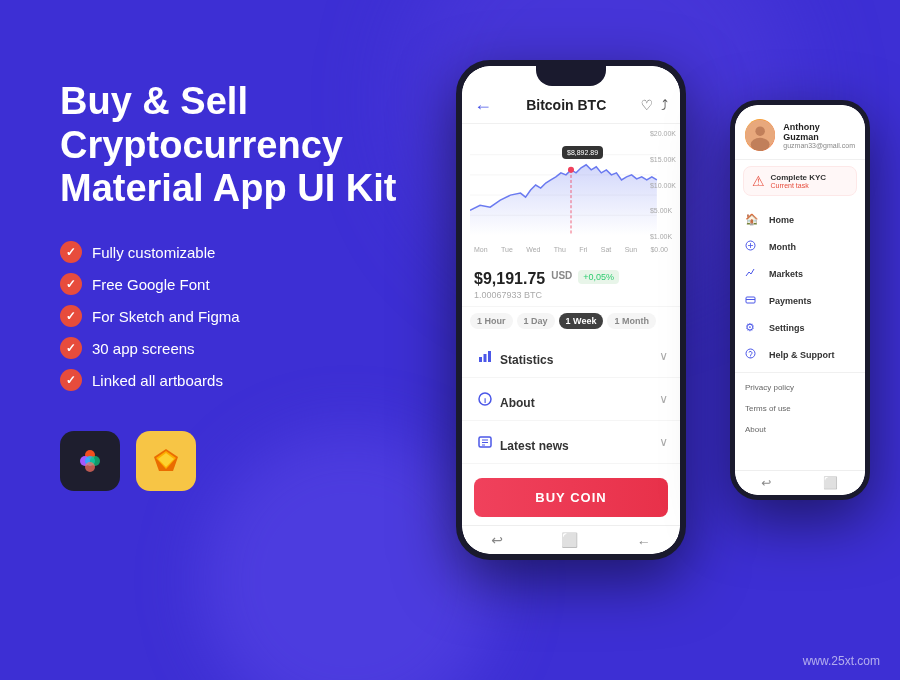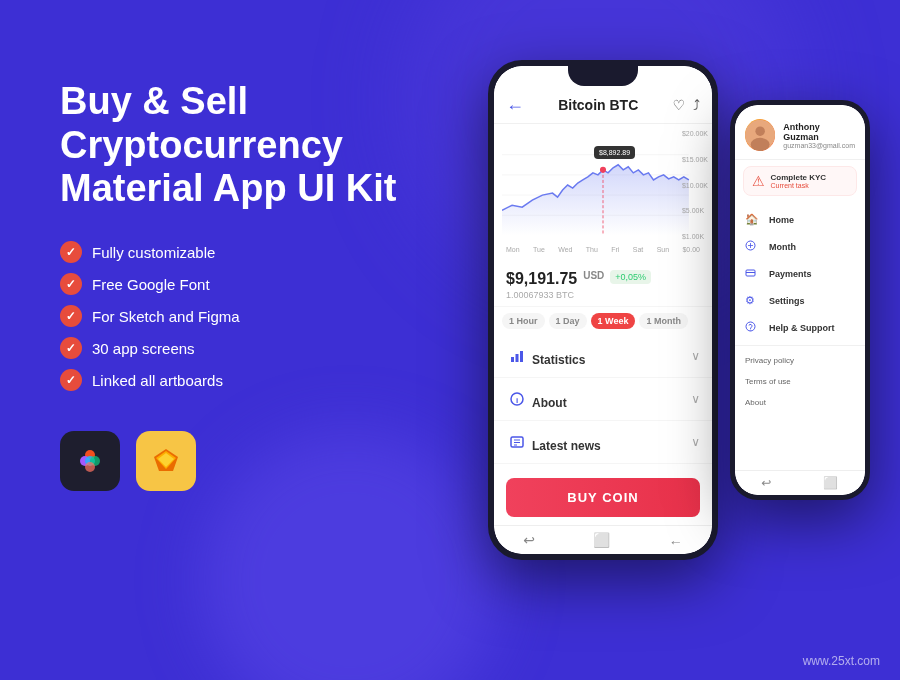--- a/index.html
+++ b/index.html
@@ -252,21 +252,21 @@
       padding: 3px 7px;
       border-radius: 12px;
       font-size: 9px;
       font-weight: 600;
       border: none;
       cursor: pointer;
       background: #f5f5f5;
       color: #888;
     }
     .time-btn.active {
-      background: #ef4444;
+      background: #404040;
       color: #fff;
     }
 
     
     .section-row {
       display: flex;
       align-items: center;
       justify-content: space-between;
       padding: 10px 12px;
       border-bottom: 1px solid #f5f5f5;
@@ -330,20 +330,21 @@
     .phone-secondary {
       width: 140px;
       height: 400px;
       background: #1a1a2e;
       border-radius: 28px;
       border: 5px solid #1a1a2e;
       overflow: hidden;
       position: relative;
       box-shadow: 0 20px 60px rgba(0,0,0,0.5);
       margin-top: 40px;
+      margin-left: 32px;
     }
     .phone-secondary-screen {
       background: #fff;
       width: 100%;
       height: 100%;
       border-radius: 23px;
       overflow: hidden;
       display: flex;
       flex-direction: column;
     }
@@ -674,20 +675,28 @@
             <svg width="11" height="11" viewBox="0 0 11 11" fill="none">
               <path d="M5.5 1 C3 1 1 3 1 5.5 C1 8 3 10 5.5 10 C8 10 10 8 10 5.5 C10 3 8 1 5.5 1Z" stroke="#4B57E8" stroke-width="1" fill="none"></path>
               <path d="M5.5 3 L5.5 8 M3 5.5 L8 5.5" stroke="#4B57E8" stroke-width="0.8"></path>
             </svg>
           </span>
           <span class="sidebar-item-label">Month</span>
         </div>
         <div class="sidebar-item">
           <span class="sidebar-item-icon">
             <svg width="11" height="11" viewBox="0 0 11 11" fill="none">
+              <polyline points="1,9 4,5 6,7 9,2" stroke="#4B57E8" stroke-width="1" fill="none"></polyline>
+            </svg>
+          </span>
+          <span class="sidebar-item-label">Markets</span>
+        </div>
+        <div class="sidebar-item">
+          <span class="sidebar-item-icon">
+            <svg width="11" height="11" viewBox="0 0 11 11" fill="none">
               <rect x="1" y="3" width="9" height="6" rx="1" stroke="#4B57E8" stroke-width="1" fill="none"></rect>
               <line x1="1" y1="5.5" x2="10" y2="5.5" stroke="#4B57E8" stroke-width="1"></line>
             </svg>
           </span>
           <span class="sidebar-item-label">Payments</span>
         </div>
         <div class="sidebar-item">
           <span class="sidebar-item-icon">⚙</span>
           <span class="sidebar-item-label">Settings</span>
         </div>

